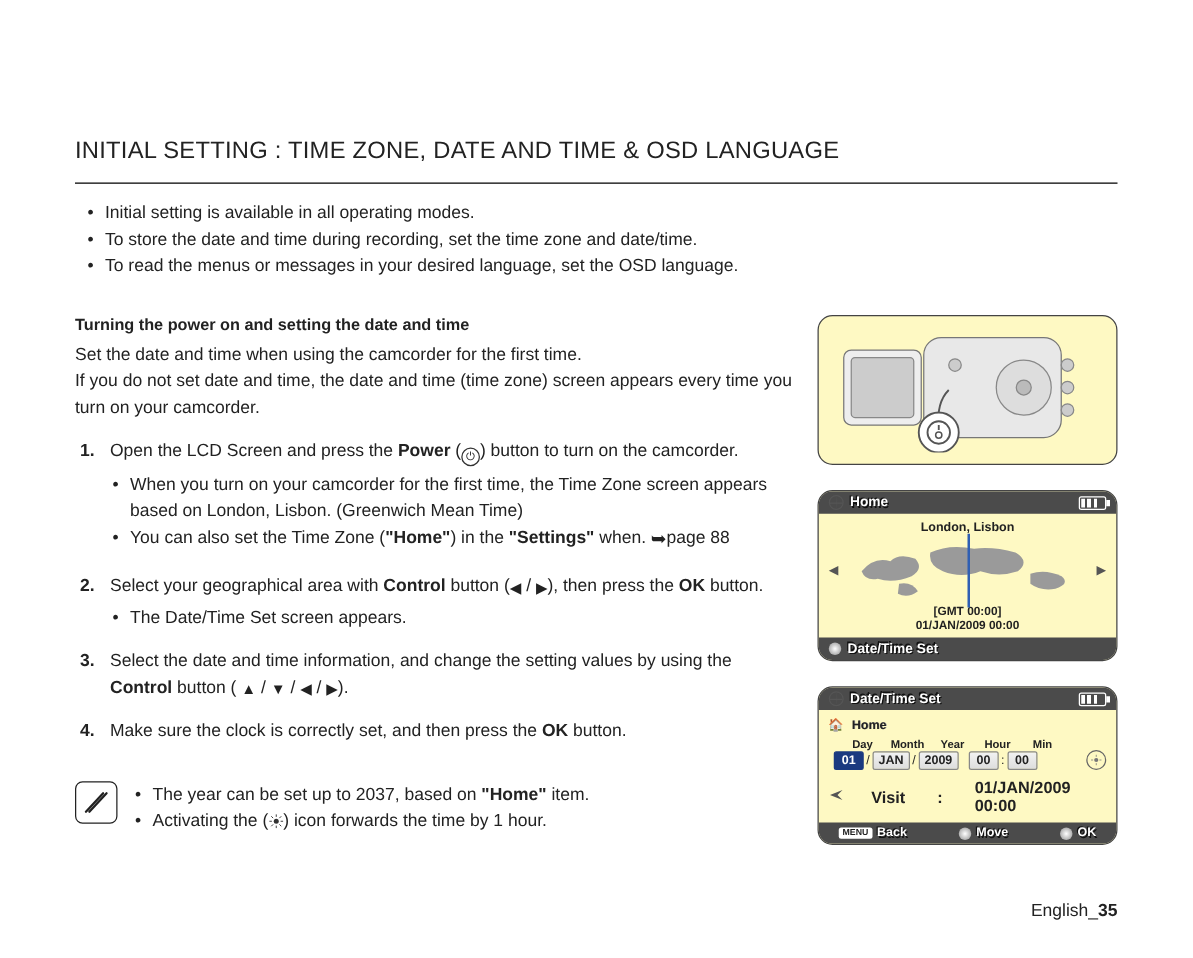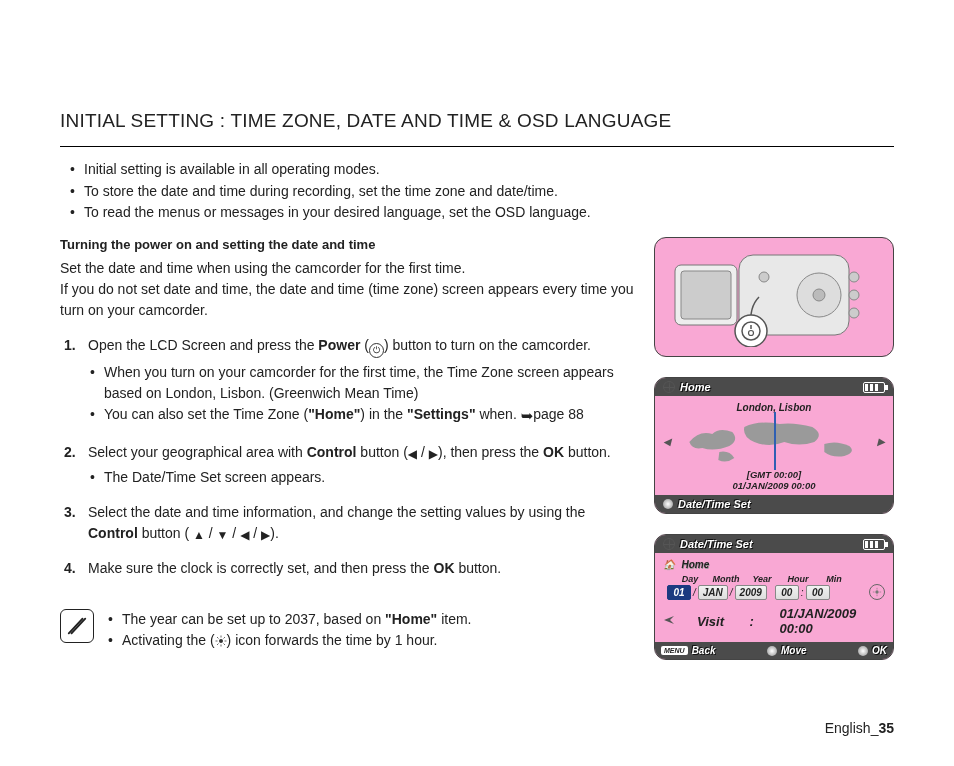--- a/index.html
+++ b/index.html
@@ -13,21 +13,21 @@
     padding: 110px 60px 40px 60px;
   }
   h1 {
     font-size: 19px;
     font-weight: normal;
     letter-spacing: 0.2px;
     padding-bottom: 14px;
     border-bottom: 1.5px solid #000;
     margin-bottom: 12px;
   }
-  ul.intro { list-style: none; margin-bottom: 13px; }
+  ul.intro { list-style: none; margin-bottom: 28px; }
   ul.intro li { font-size: 14px; line-height: 1.55; padding-left: 24px; position: relative; }
   ul.intro li::before { content: "•"; position: absolute; left: 10px; }
   h2 { font-size: 13px; font-weight: bold; margin-bottom: 6px; }
   .para { font-size: 14px; line-height: 1.5; margin-bottom: 14px; max-width: 620px; }
   .cols { display: flex; }
   .left { flex: 1; max-width: 620px; }
   .right { width: 240px; margin-left: 20px; }
   ol.steps { list-style: none; counter-reset: st; font-size: 14px; line-height: 1.5; }
   ol.steps > li { counter-increment: st; position: relative; padding-left: 28px; margin-bottom: 14px; }
   ol.steps > li::before { content: counter(st) "."; font-weight: bold; position: absolute; left: 4px; }
@@ -52,22 +52,21 @@
   .note-box ul { list-style:none; }
   .note-box ul li { position:relative; padding-left:16px; }
   .note-box ul li::before { content:"•"; position:absolute; left:2px; }
 
   .footer { position:absolute; right:60px; bottom:30px; font-size:14px; }
   .footer .pg { font-weight:bold; }
 
   
   .fig {
     border: 1.5px solid #444; border-radius: 12px; padding: 8px 8px; margin-bottom: 20px;
-    background:#f9a8d4;
-    font-style:italic;
+    background:#fef9c3;
   }
   .camcorder { height: 120px; display:flex; align-items:center; justify-content:center; }
   .camcorder svg { width: 210px; height: 100px; }
 
   .screen { padding:0; overflow:hidden; }
   .screen-bar {
     background:#4b4b4b; color:#fff; font-size:11px; font-weight:bold;
     padding:3px 8px; display:flex; align-items:center; justify-content:space-between;
     text-shadow: 1px 1px 0 #111, -1px -1px 0 #111;
   }
@@ -97,21 +96,21 @@
   .val-box {
     border:1px solid #888; background:linear-gradient(#f2f2f2,#ddd); padding:1px 4px;
     font-weight:bold; font-size:10px; border-radius:2px; min-width:24px; text-align:center;
   }
   .val-box.sel { background:#1b3a80; color:#fff; border-color:#1b3a80;}
   .sep { font-size:10px; }
   .dst-circ { width:16px; height:16px; border:1.3px solid #666; border-radius:50%; margin-left:auto; display:flex; align-items:center; justify-content:center;}
   .visit { font-size:13px; font-weight:bold; margin-top:6px; display:flex; align-items:center; gap:22px;}
   .screen-foot3 {
     background:#4b4b4b; color:#fff; font-size:10px; font-weight:bold;
-    padding:3px 6px; display:flex; align-items:center; justify-content:space-between;
+    padding:3px 16px; display:flex; align-items:center; justify-content:space-between;
     text-shadow: 1px 1px 0 #111, -1px -1px 0 #111;
   }
   .menu-chip { background:#fff; color:#222; border-radius:2px; font-size:7px; padding:1px 3px; text-shadow:none; font-weight:bold;}
   .foot-item { display:flex; align-items:center; gap:4px; }
   .dot { width:10px;height:10px;border-radius:50%;background:radial-gradient(#fff,#bbb 60%,#888);}
   .sun-icon svg{width:12px;height:12px;vertical-align:-2px;}
   .plane svg{width:12px;height:12px;}
   .globe-small{width:12px;height:12px;border:1px solid #555;border-radius:50%;position:relative;display:inline-block;vertical-align:-2px;}
   .globe-small::before{content:"";position:absolute;left:0;right:0;top:50%;border-top:1px solid #555;}
   .globe-small::after{content:"";position:absolute;top:0;bottom:0;left:50%;border-left:1px solid #555;border-radius:50%;}

